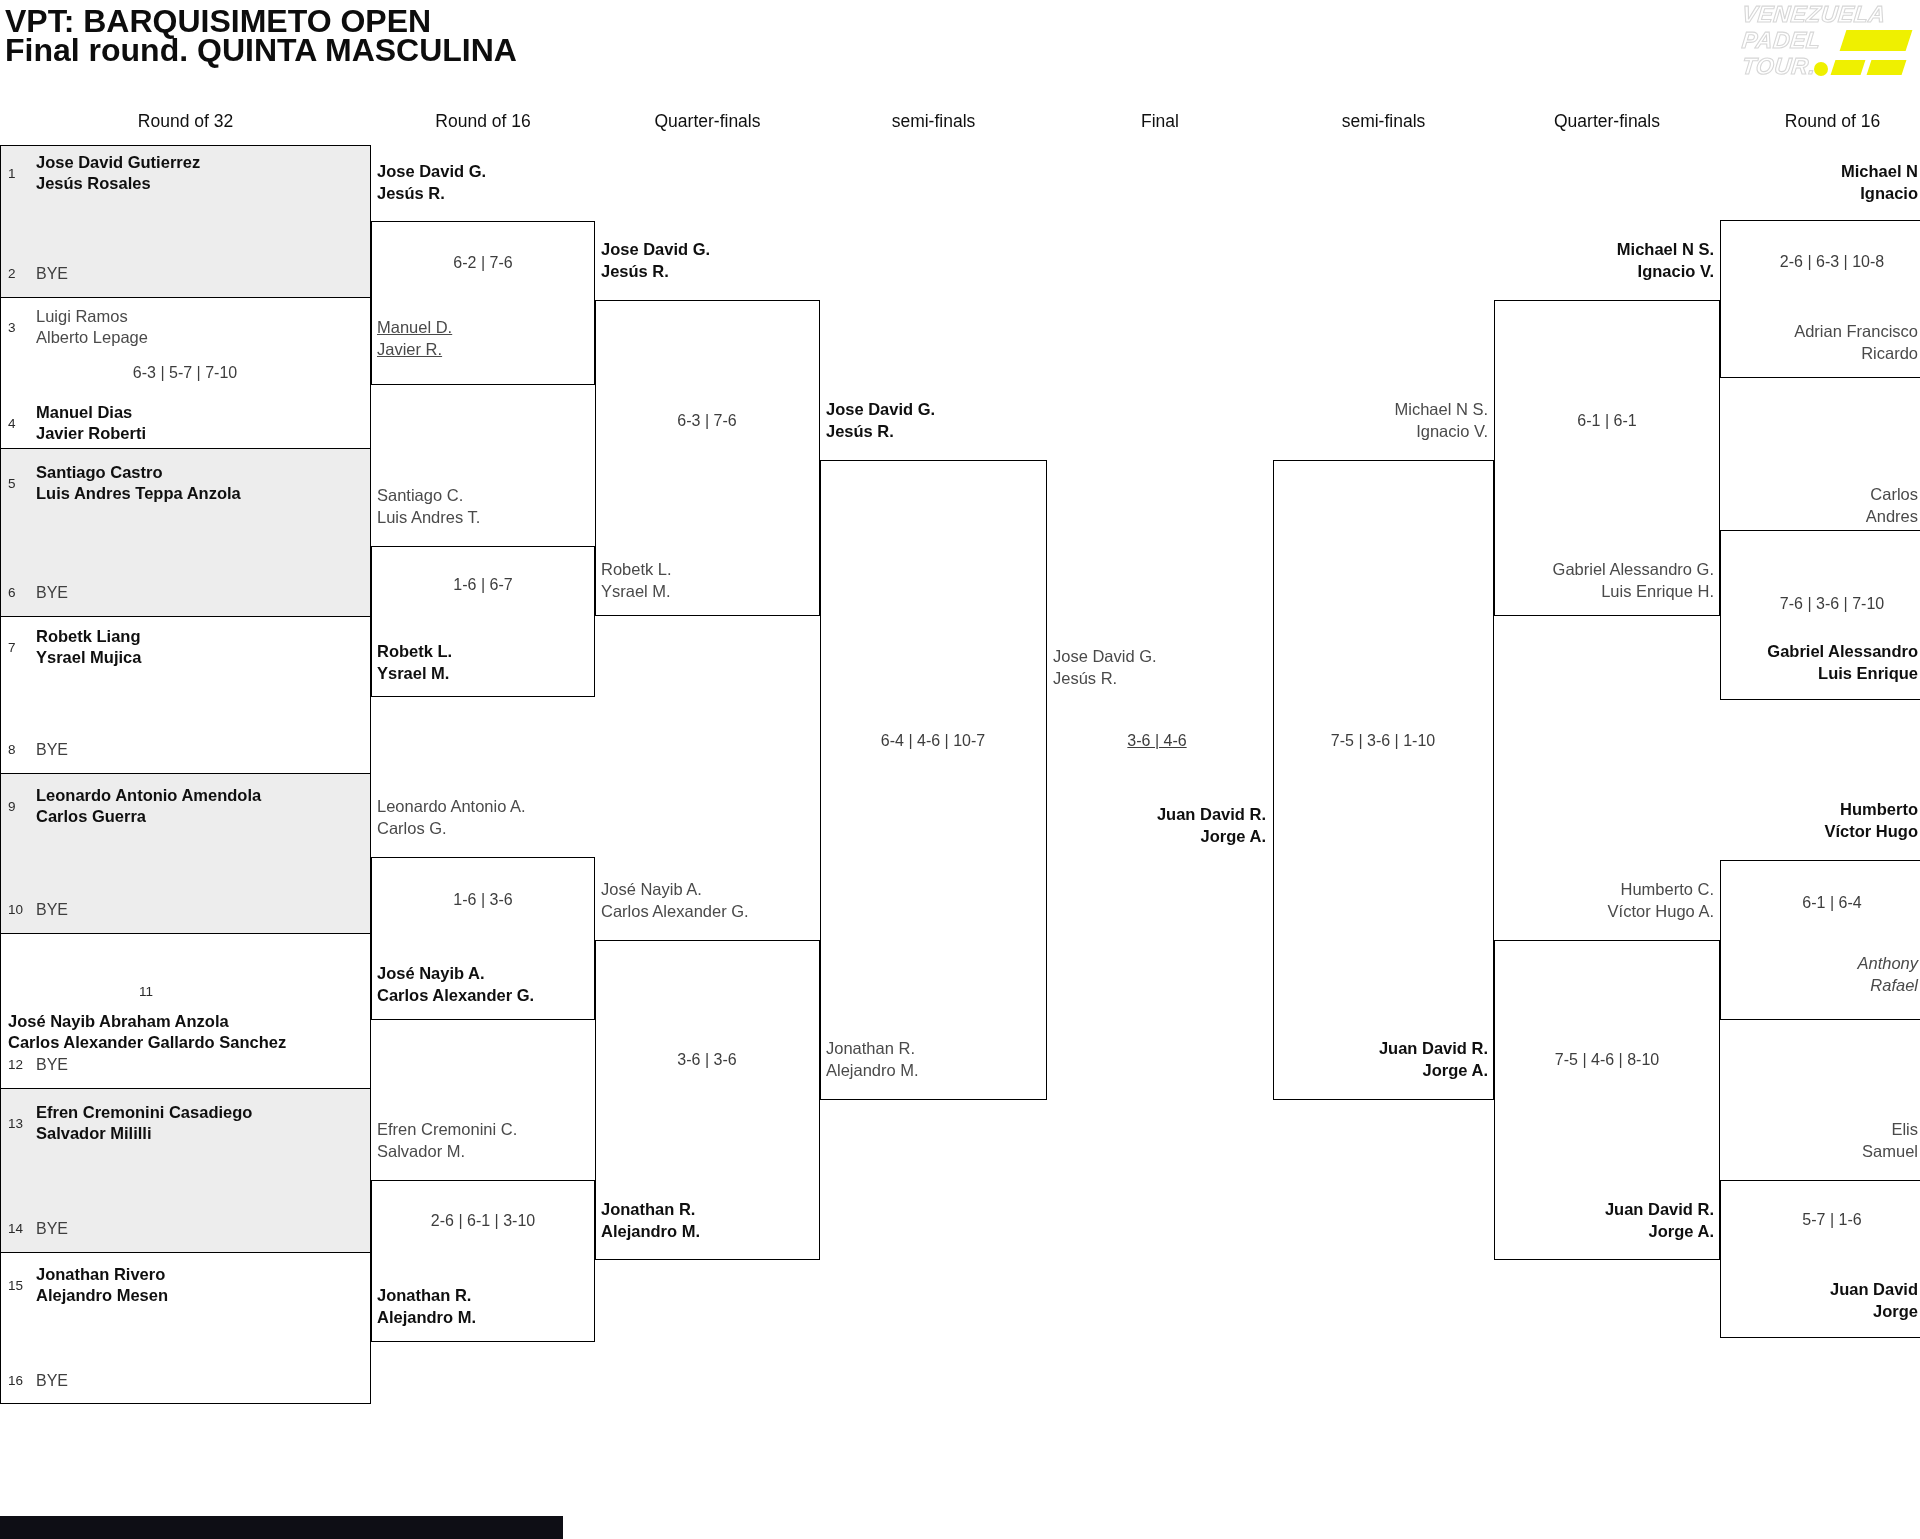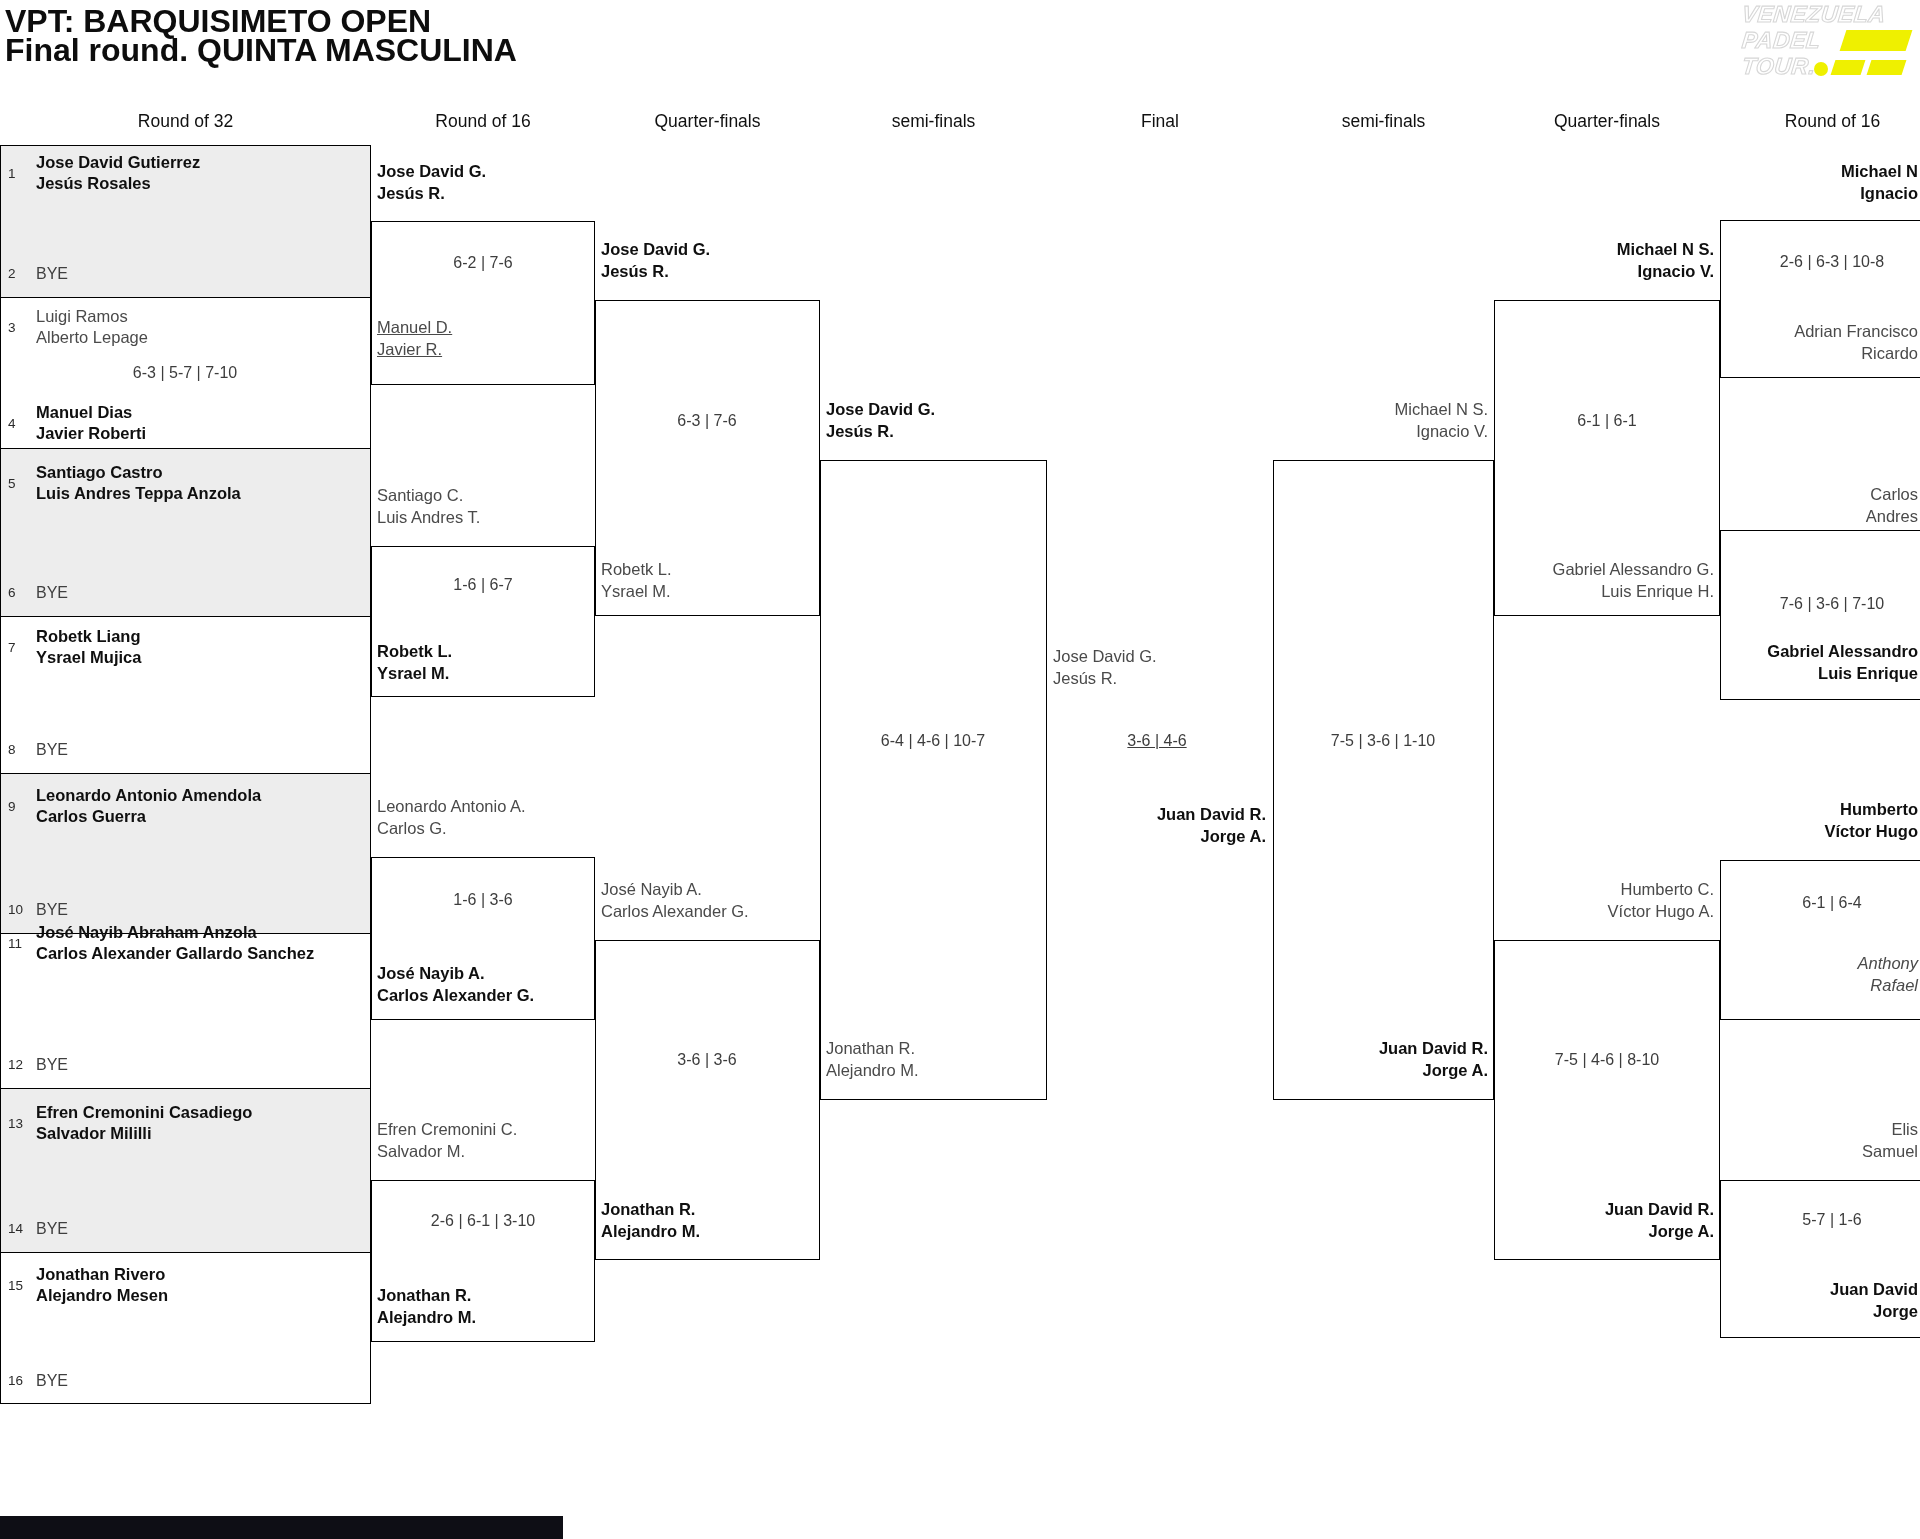--- a/index.html
+++ b/index.html
@@ -122,21 +122,21 @@
   <div class="nm w">
     <div>Leonardo Antonio Amendola</div>
     <div>Carlos Guerra</div>
   </div>
 </div>
 <div class="entry bye" style="top:899px;">
   <span class="seed">10</span>
   <div class="nm">BYE</div>
 </div>
 
-<div class="entry" style="top:922px;">
+<div class="entry" style="top:984px;flex-direction:column;">
   <span class="seed">11</span>
   <div class="nm w">
     <div>José Nayib Abraham Anzola</div>
     <div>Carlos Alexander Gallardo Sanchez</div>
   </div>
 </div>
 <div class="entry bye" style="top:1054px;">
   <span class="seed">12</span>
   <div class="nm">BYE</div>
 </div>

